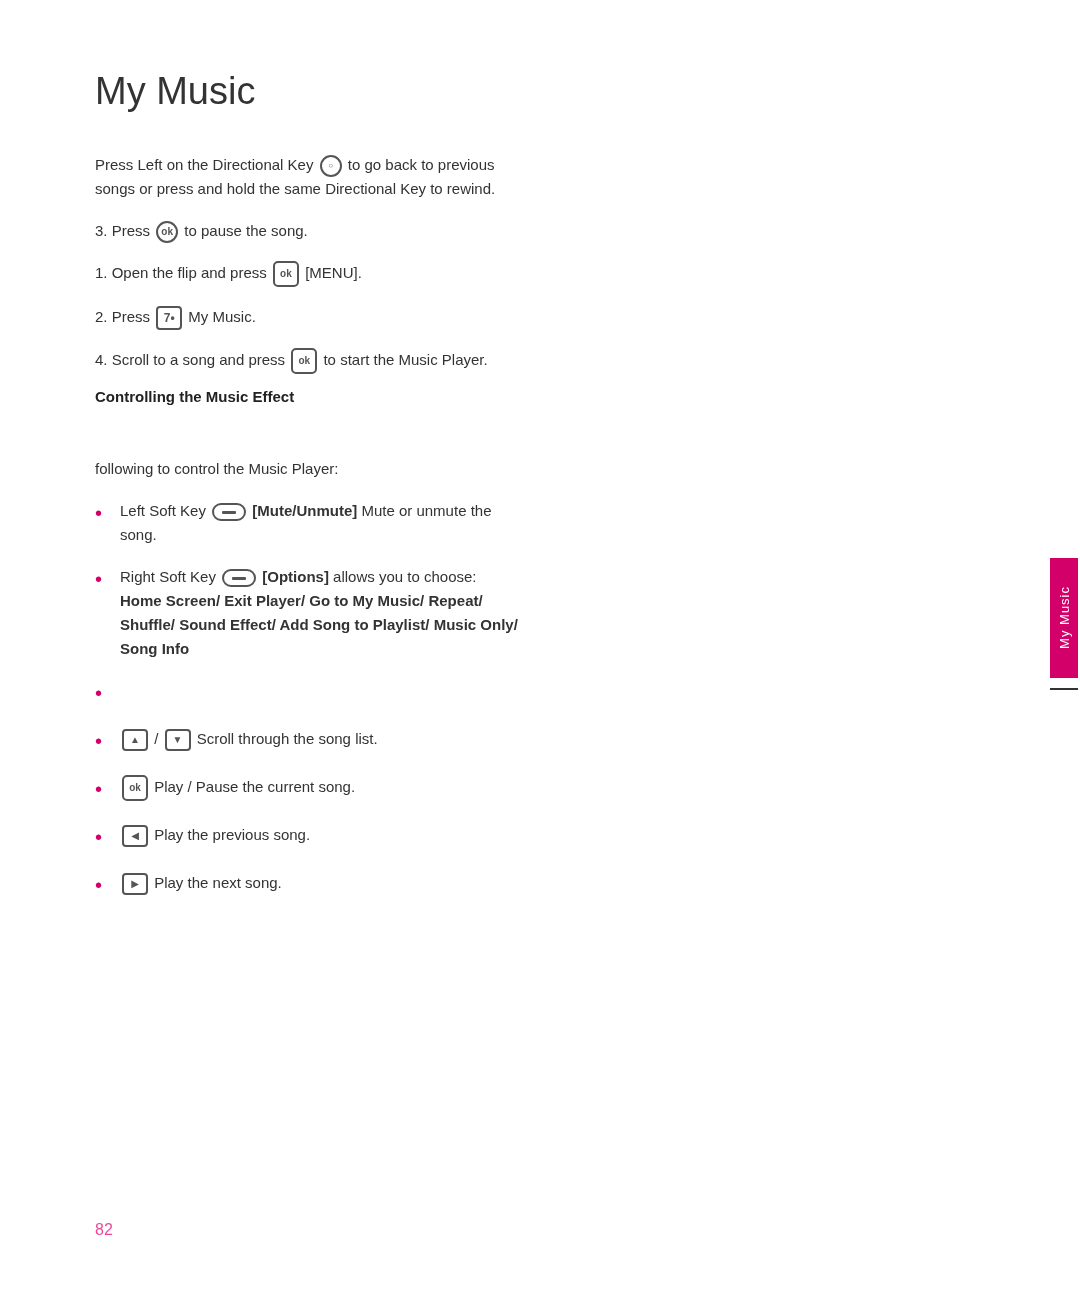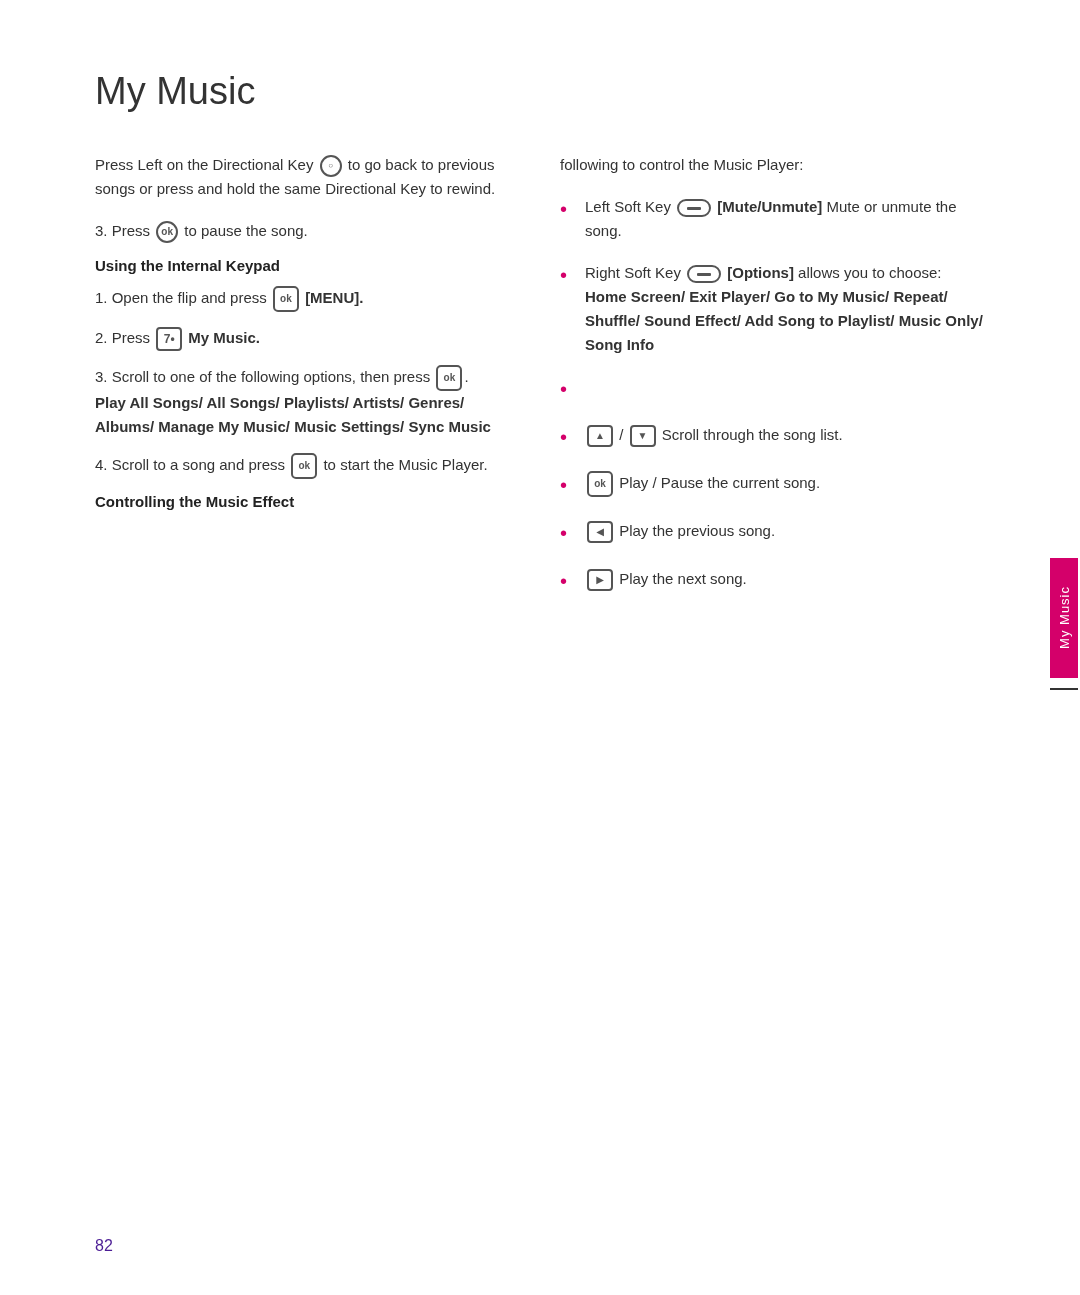--- a/index.html
+++ b/index.html
@@ -54,30 +54,30 @@
     .side-tab-line {
       width: 28px;
       height: 2px;
       background: #333;
       margin-top: 10px;
     }
 
     
     .page-number {
       position: absolute;
-      bottom: 40px;
+      bottom: 56px;
       left: 95px;
       font-size: 16px;
-      color: #4c1d95;
+      color: #ec4899;
     }
 
     
     .content-area {
       display: flex;
-      flex-direction: row;
+      flex-direction: column;
       padding: 0 95px;
       gap: 40px;
     }
 
     
     .page-title {
       font-size: 38px;
       font-weight: 300;
       color: #333;
       margin-bottom: 40px;
@@ -110,24 +110,25 @@
       color: #222;
       margin-bottom: 12px;
       margin-top: 10px;
     }
 
     .numbered-item {
       font-size: 15px;
       line-height: 1.6;
       color: #333;
       margin-bottom: 14px;
+      margin-top: 18px;
     }
 
     .numbered-item strong {
-      font-weight: bold;
+      font-weight: normal;
     }
 
     
     .bullet-list {
       list-style: none;
       padding: 0;
       margin: 0;
     }
 
     .bullet-item {
@@ -312,39 +313,33 @@
         <span class="icon-directional">○</span>
         to go back to previous songs or press and hold the same Directional Key to rewind.
       </p>
 
       <p class="numbered-item">
         3. Press
         <span class="icon-circle">ok</span>
         to pause the song.
       </p>
 
-      <p class="section-heading">Using the Internal Keypad</p>
 
       <p class="numbered-item">
         1. Open the flip and press
         <span class="icon-ok">ok</span>
         <strong>[MENU].</strong>
       </p>
 
       <p class="numbered-item">
         2. Press
         <span class="key-7">7•</span>
         <strong>My Music.</strong>
       </p>
 
-      <p class="numbered-item">
-        3. Scroll to one of the following options, then press
-        <span class="icon-ok">ok</span>.<br>
-        <strong>Play All Songs/ All Songs/ Playlists/ Artists/ Genres/ Albums/ Manage My Music/ Music Settings/ Sync Music</strong>
-      </p>
 
       <p class="numbered-item">
         4. Scroll to a song and press
         <span class="icon-ok">ok</span>
         to start the Music Player.
       </p>
 
       <p class="section-heading">Controlling the Music Effect</p>
 
 

